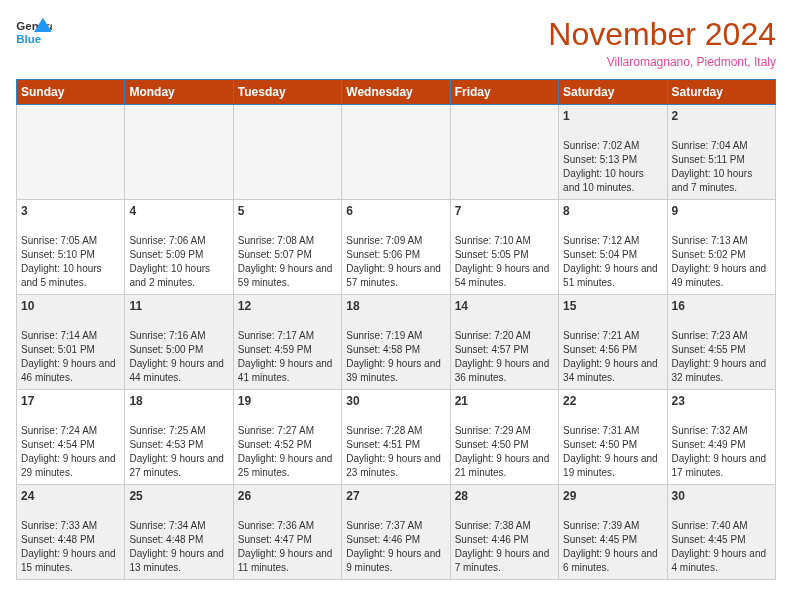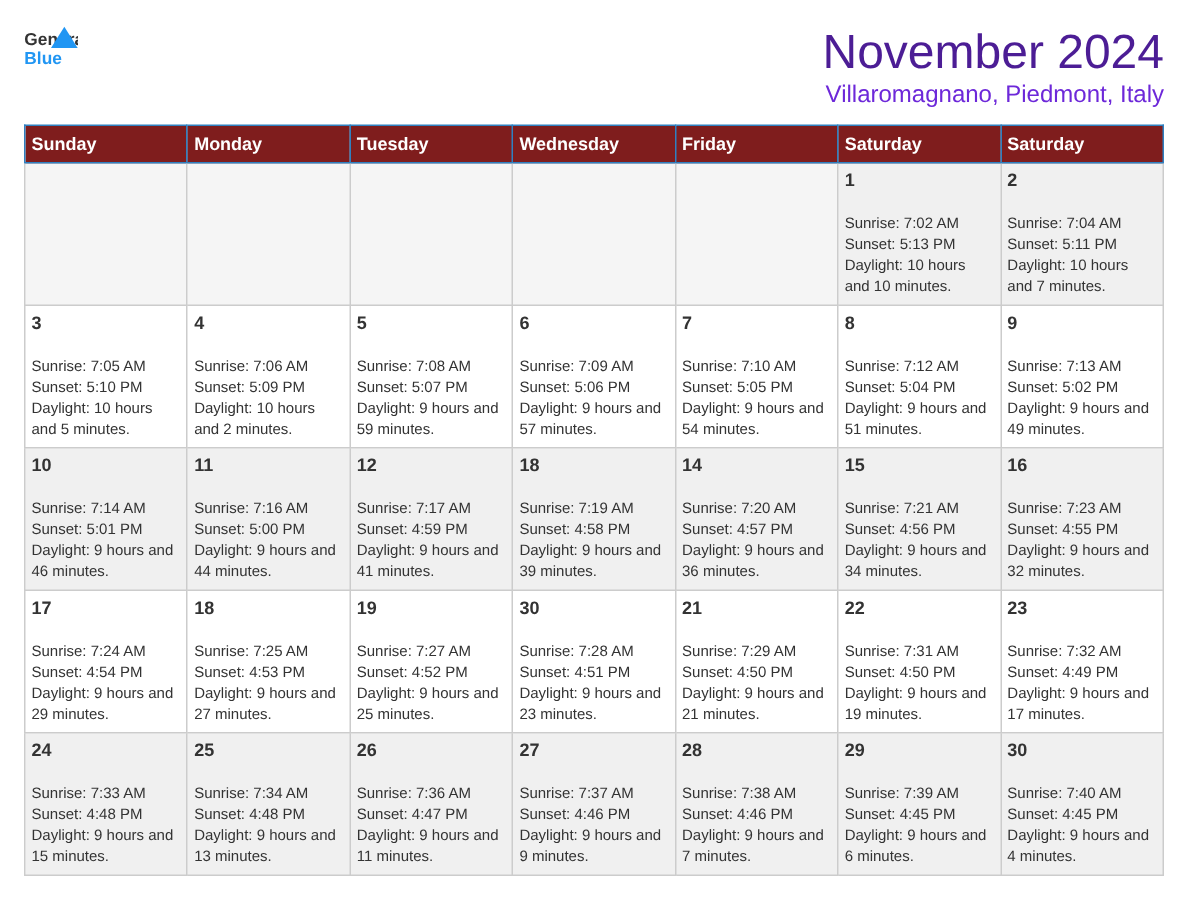--- a/index.html
+++ b/index.html
@@ -18,35 +18,35 @@
       display: flex;
       align-items: flex-start;
       justify-content: space-between;
       margin-bottom: 10px;
     }
     .title-block {
       text-align: right;
     }
     .month-title {
       font-size: 32px;
-      color: #4c1d95;
+      color: #c2410c;
       font-weight: normal;
     }
     .location {
-      font-size: 16px;
-      color: #6d28d9;
+      font-size: 12px;
+      color: #ec4899;
       margin-top: 2px;
     }
     table {
       width: 100%;
       border-collapse: collapse;
       table-layout: fixed;
     }
     th {
-      background-color: #7f1d1d;
+      background-color: #c2410c;
       color: #fff;
       font-size: 12px;
       font-weight: bold;
       padding: 5px 4px;
       text-align: left;
       border: 1px solid #2f80c0;
     }
     td {
       border: 1px solid #ccc;
       vertical-align: top;

